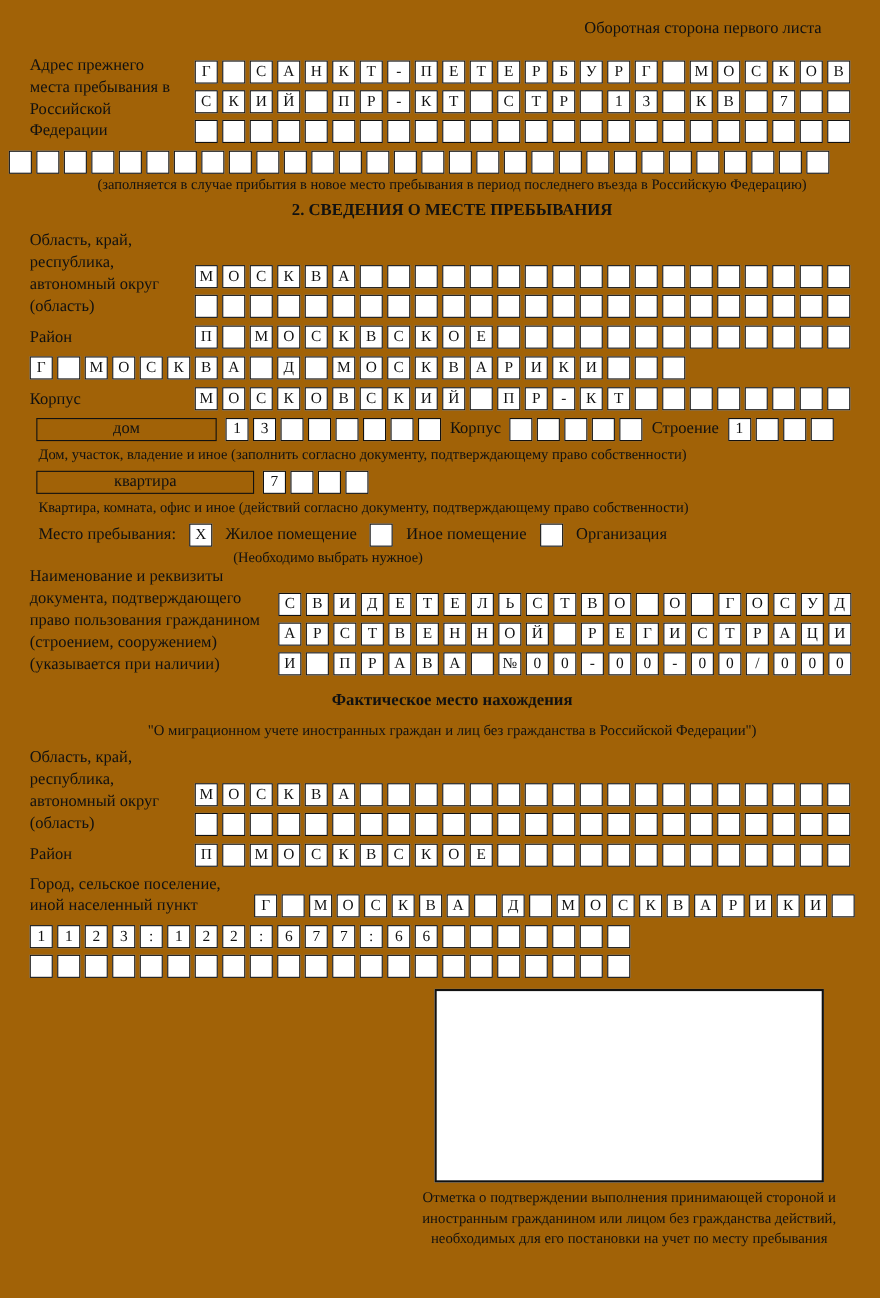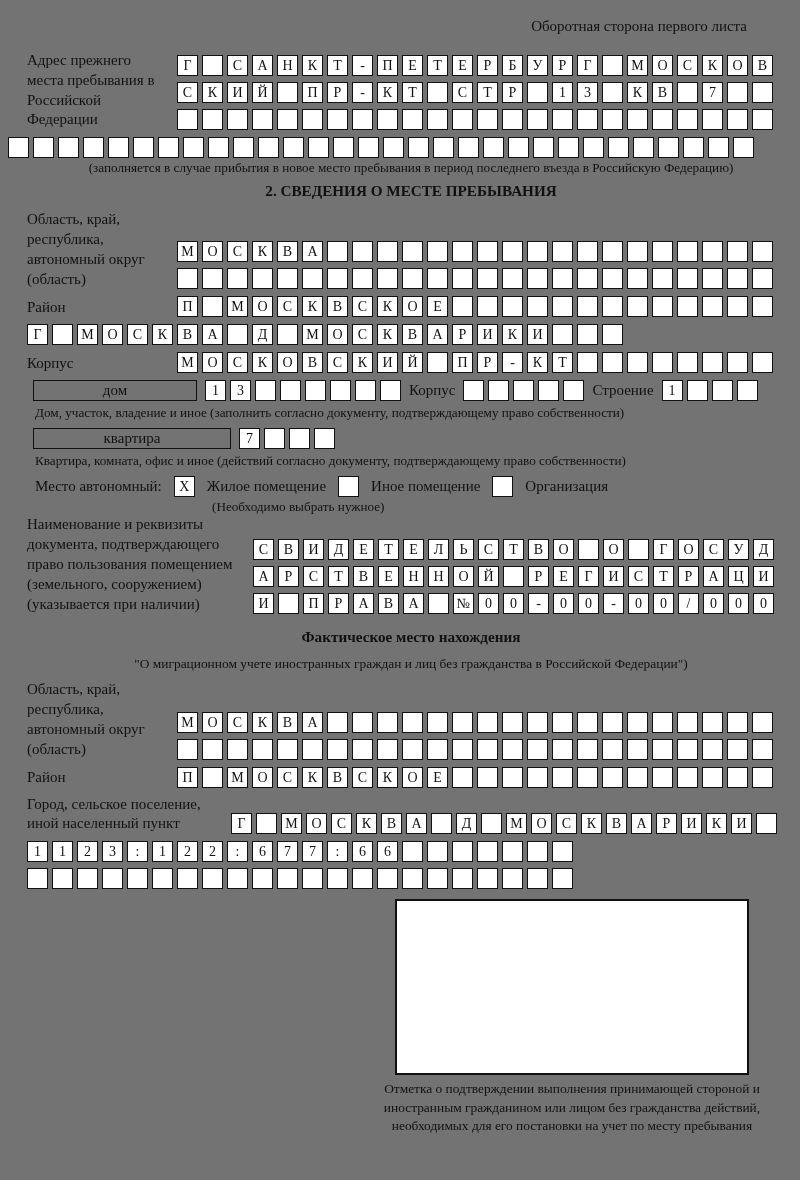--- a/index.html
+++ b/index.html
@@ -1,18 +1,18 @@
 <!DOCTYPE html>
 <html><head>
 <meta charset="utf-8">
 <style>
   html,body { margin:0; padding:0; background:#fff; }
   .page {
     position:relative; width:800px; height:1180px; overflow:hidden;
-    background:#737373; color:#111;
+    background:#a16207; color:#111;
     font-family:"Liberation Serif", "DejaVu Serif", serif;
     font-size:15px; box-sizing:border-box; padding:10px 5px 0 27px;
   }
   .hdr-note { text-align:right; padding-right:48px; margin:8px 0 16px 0; font-size:15px; }
   .field { display:flex; align-items:flex-end; margin-bottom:7px; }
   .f-label { flex:0 0 auto; padding-right:8px; line-height:1.32; }
   .w140 { width:142px; } .w190 { width:196px; } .w215 { width:218px; }
   .rows-col { display:flex; flex-direction:column; gap:6px; }
   .boxes { display:flex; gap:4px; }
   .cell {
@@ -343,32 +343,32 @@
     <div class="boxes" style="margin-left:8px;">
         <span class="cell">7</span>
         <span class="cell"></span>
         <span class="cell"></span>
         <span class="cell"></span>
       </div>
   </div>
   <div class="caption-left">Квартира, комната, офис и иное (действий согласно документу, подтверждающему право собственности)</div>
 
   <div class="mesto-row">
-    <span>Место автономный:</span>
+    <span>Место пребывания:</span>
     <span class="cell">X</span>
     <span>Жилое помещение</span>
     <span class="cell"></span>
     <span>Иное помещение</span>
     <span class="cell"></span>
     <span>Организация</span>
   </div>
   <div class="mesto-note">(Необходимо выбрать нужное)</div>
 
   <div class="field">
-    <div class="f-label w215">Наименование и реквизиты документа, подтверждающего право пользования помещением (земельного, сооружением) (указывается при наличии)</div>
+    <div class="f-label w215">Наименование и реквизиты документа, подтверждающего право пользования гражданином (строением, сооружением) (указывается при наличии)</div>
     <div class="rows-col">
       <div class="boxes">
           <span class="cell">С</span>
           <span class="cell">В</span>
           <span class="cell">И</span>
           <span class="cell">Д</span>
           <span class="cell">Е</span>
           <span class="cell">Т</span>
           <span class="cell">Е</span>
           <span class="cell">Л</span>

